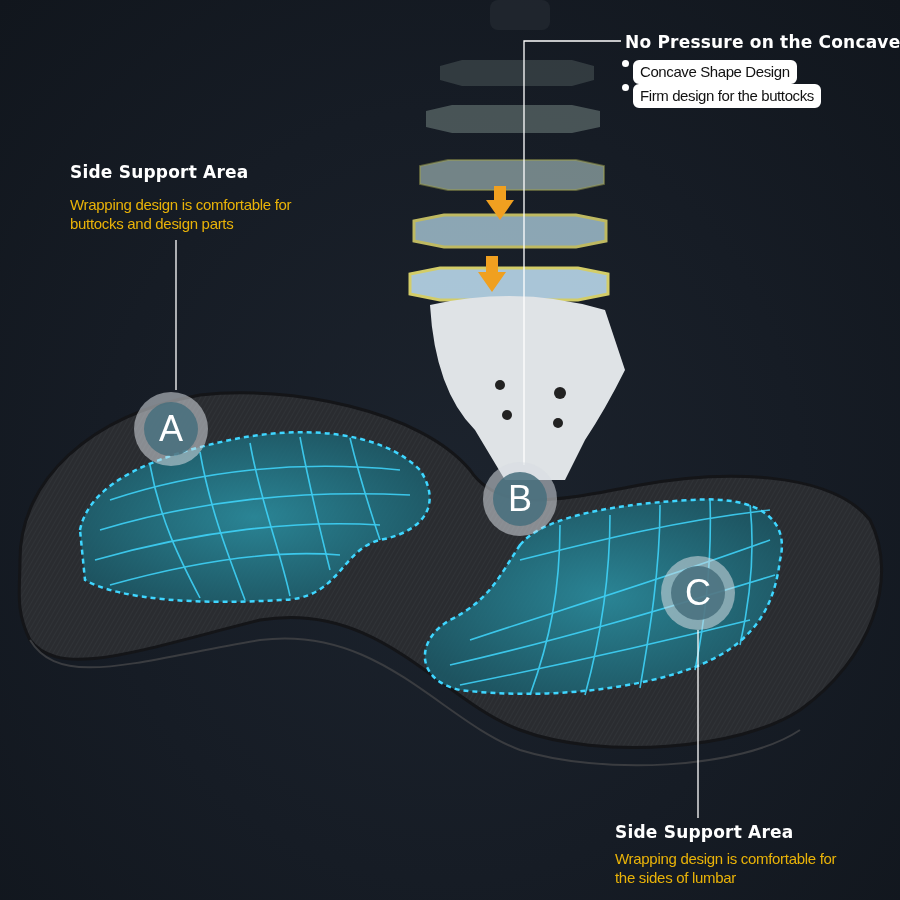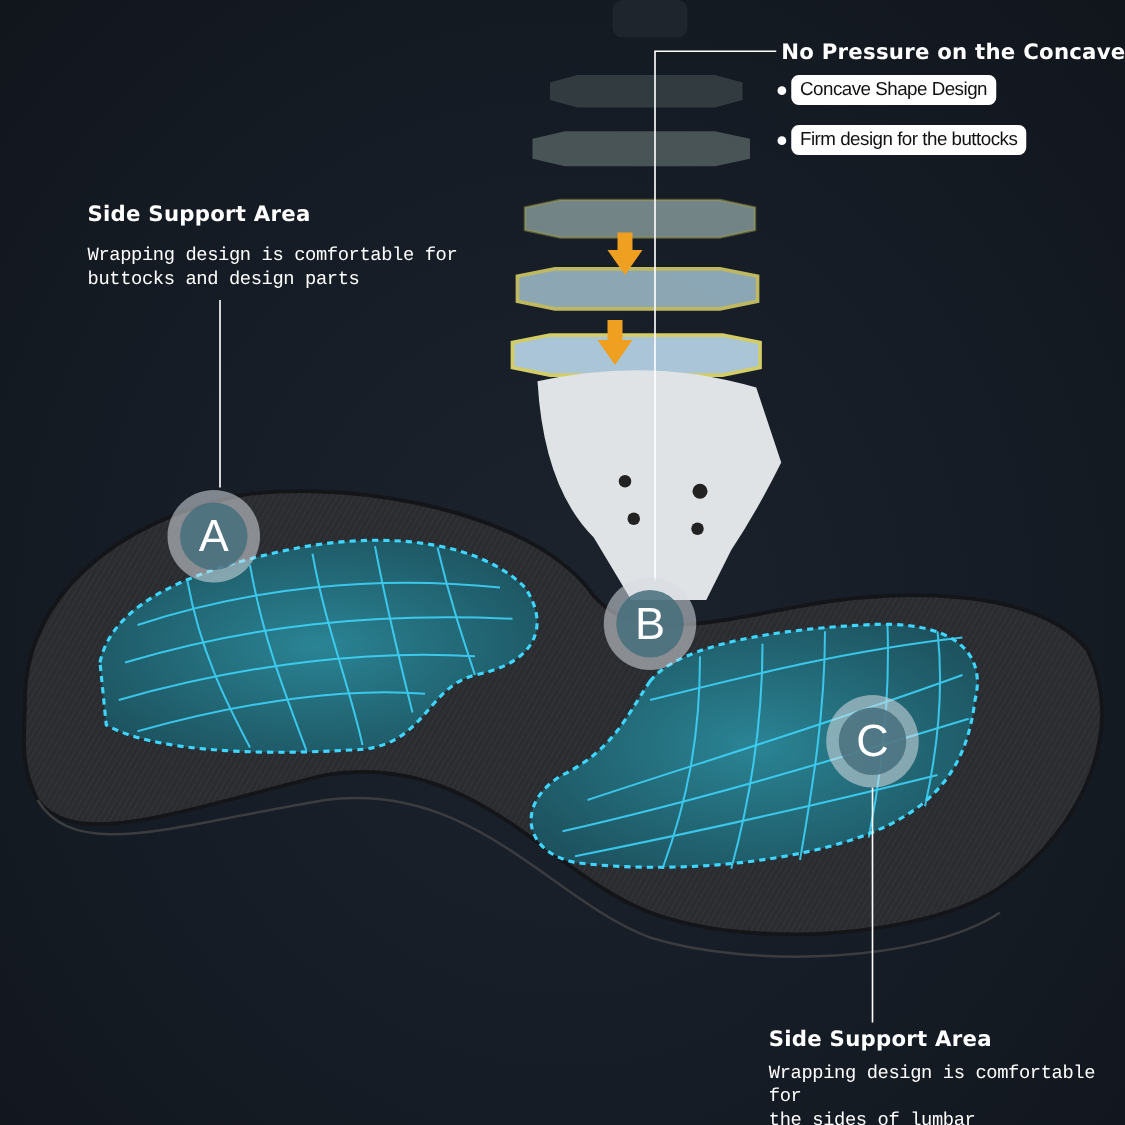--- a/index.html
+++ b/index.html
@@ -2,23 +2,23 @@
 <html><head>
 <meta charset="utf-8">
 <style>
   html, body { margin:0; padding:0; }
   body { width:900px; height:900px; overflow:hidden; background:#141a22; position:relative;
          font-family:"DejaVu Sans", "Liberation Sans", sans-serif; color:#fff; }
   .canvas { position:absolute; inset:0; background:
       radial-gradient(ellipse at 50% 55%, #1c232d 0%, #161c25 55%, #11161d 100%); }
   svg.art { position:absolute; left:0; top:0; }
   .callout-title { position:absolute; font-size:17px; font-weight:bold; letter-spacing:0.2px; color:#fff; white-space:nowrap; }
-  .callout-desc { position:absolute; font-family:Liberation Mono, monospace; font-size:15px; line-height:19px; color:#ffffff; letter-spacing:-0.3px; }
+  .callout-desc { position:absolute; font-family:Liberation Sans, sans-serif; font-size:15px; line-height:19px; color:#eab308; letter-spacing:-0.3px; }
   .feature-list { position:absolute; left:622px; top:60px; margin:0; padding:0; list-style:none; }
-  .feature-item { display:flex; align-items:center; margin-bottom:16px; height:24px; }
+  .feature-item { display:flex; height:24px; }
   .bullet { width:7px; height:7px; border-radius:50%; background:#fff; margin-right:4px; }
   .pill { border:2px solid #fff; background:#fff; color:#111; border-radius:6px; padding:0 5px; height:20px; line-height:20px;
           font-family:"Liberation Sans", sans-serif; font-size:15px; letter-spacing:-0.4px; }
   .marker { position:absolute; width:74px; height:74px; border-radius:50%;
             background:rgba(215,220,225,0.55); display:flex; align-items:center; justify-content:center; }
   .marker-inner { width:54px; height:54px; border-radius:50%; background:rgba(70,110,125,0.85);
             display:flex; align-items:center; justify-content:center; font-family:"Liberation Sans", sans-serif;
             font-size:36px; color:#fff; }
 </style>
 </head>

